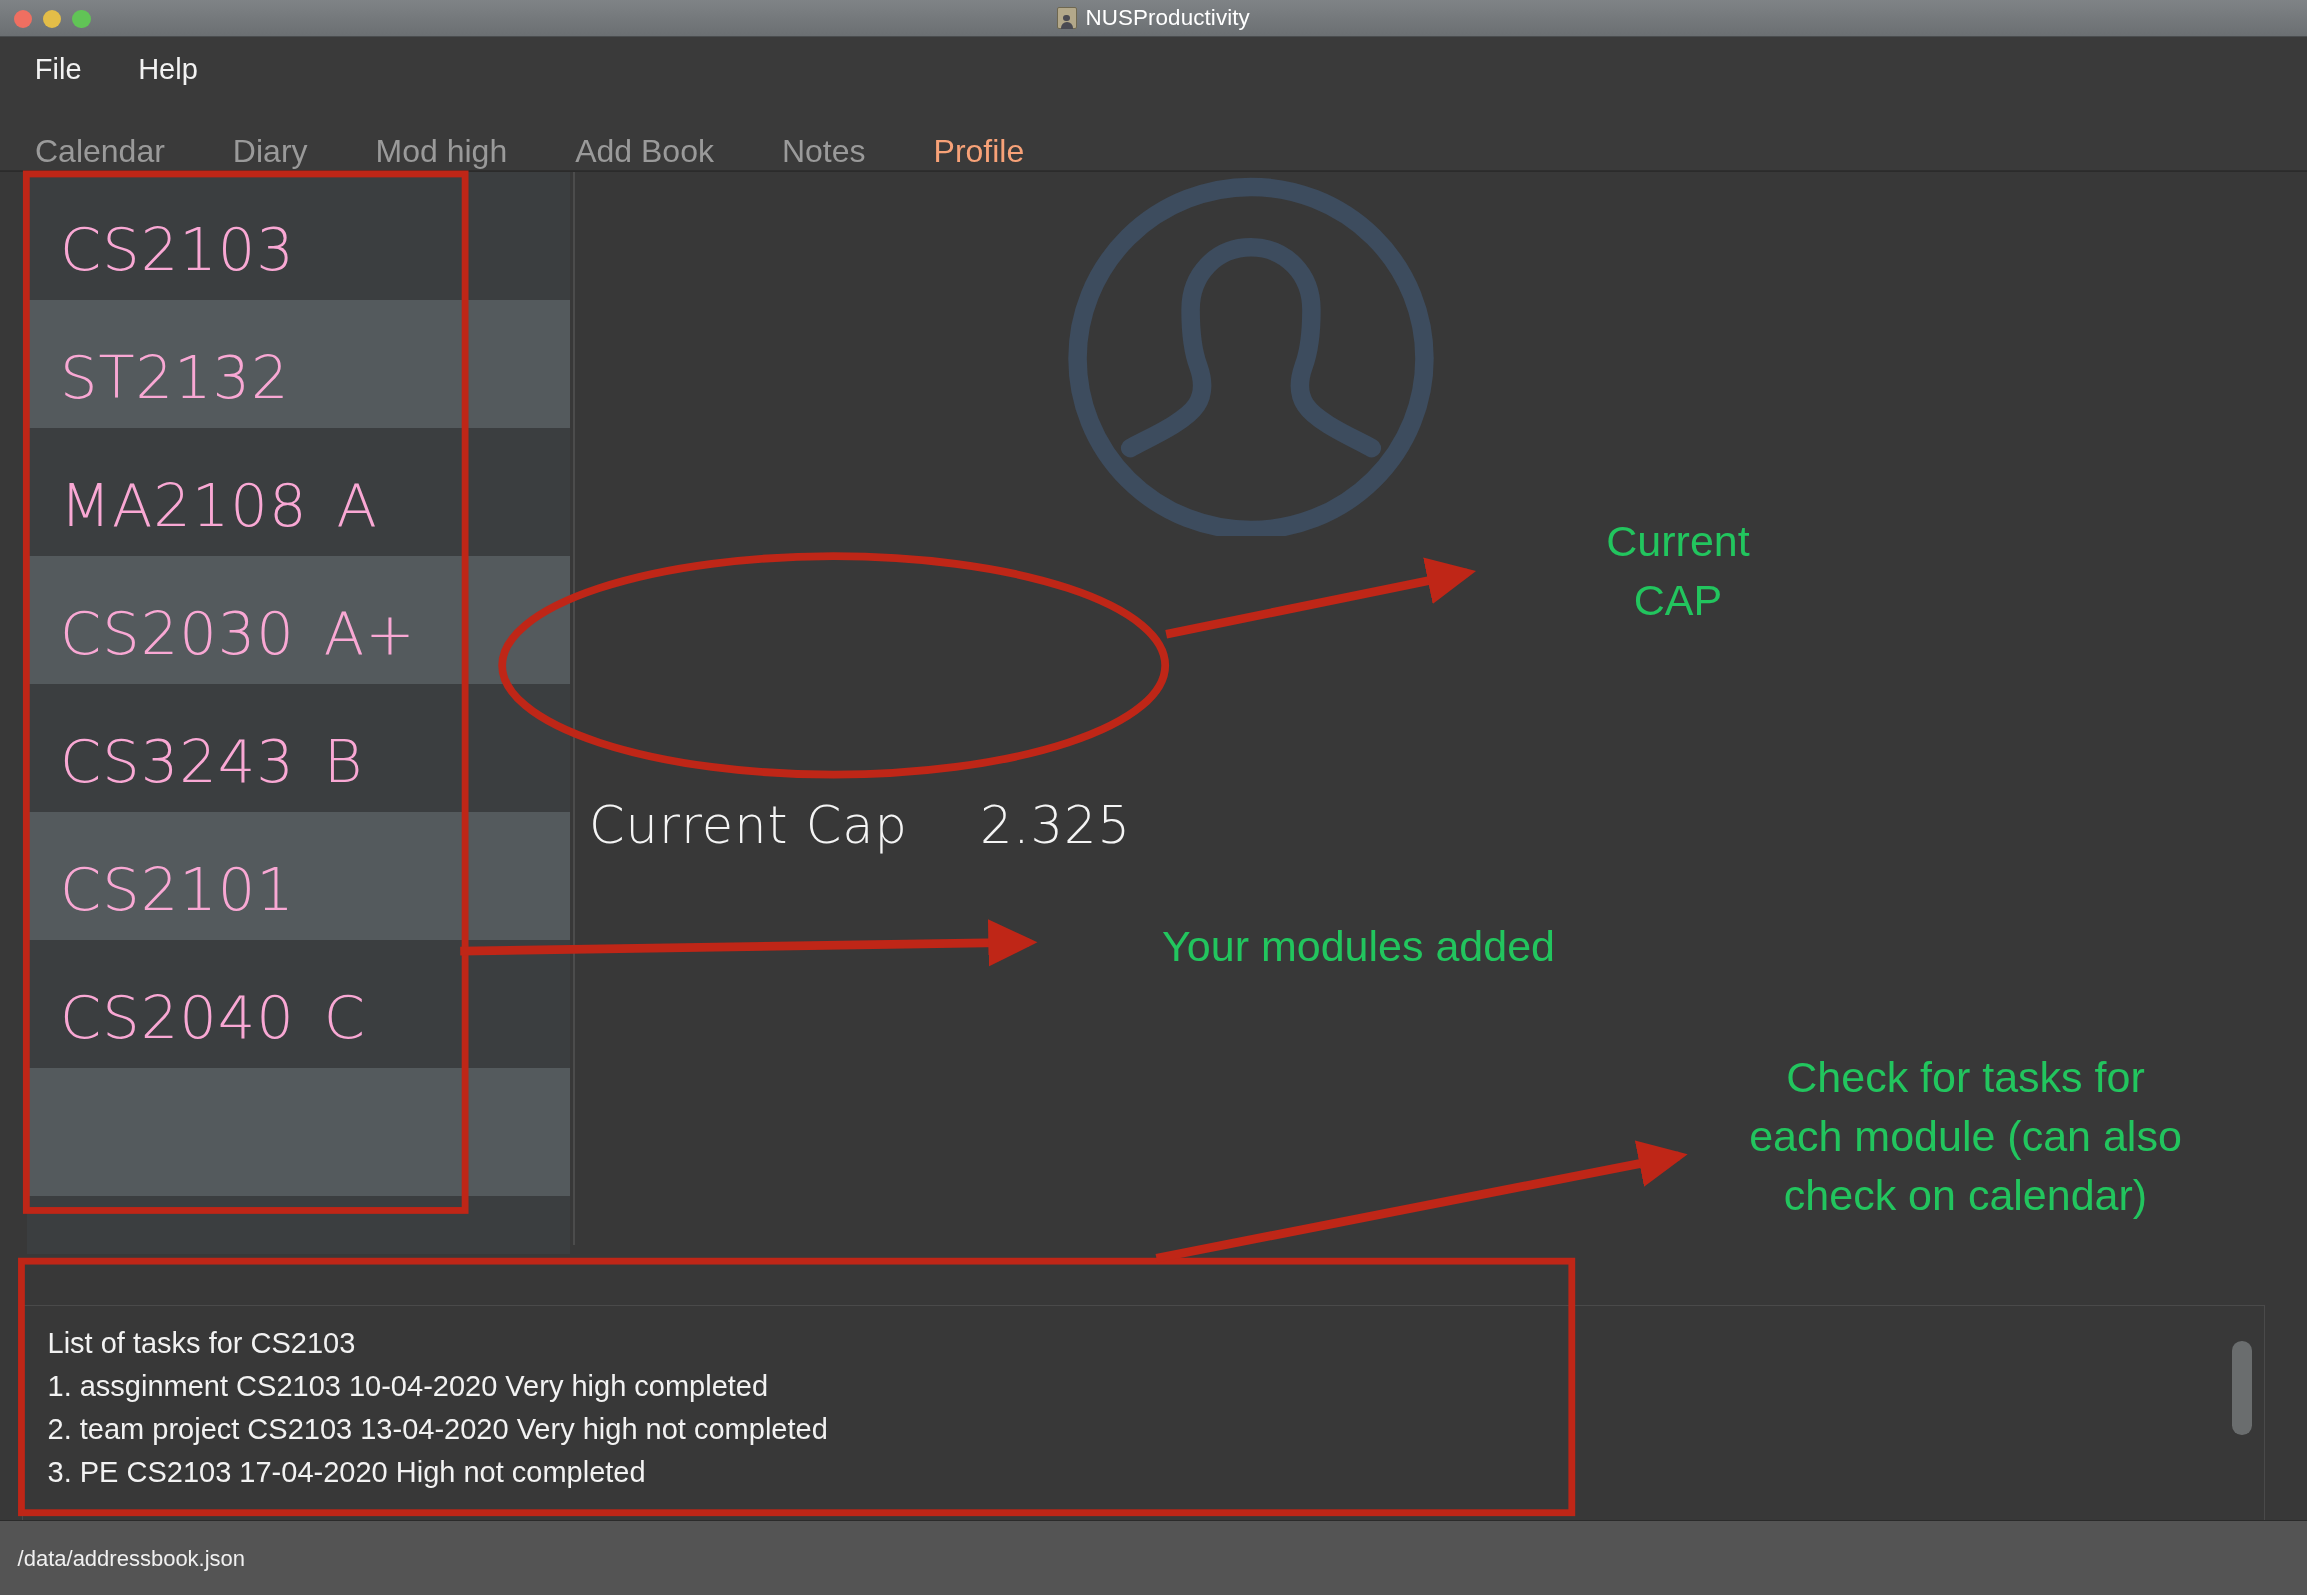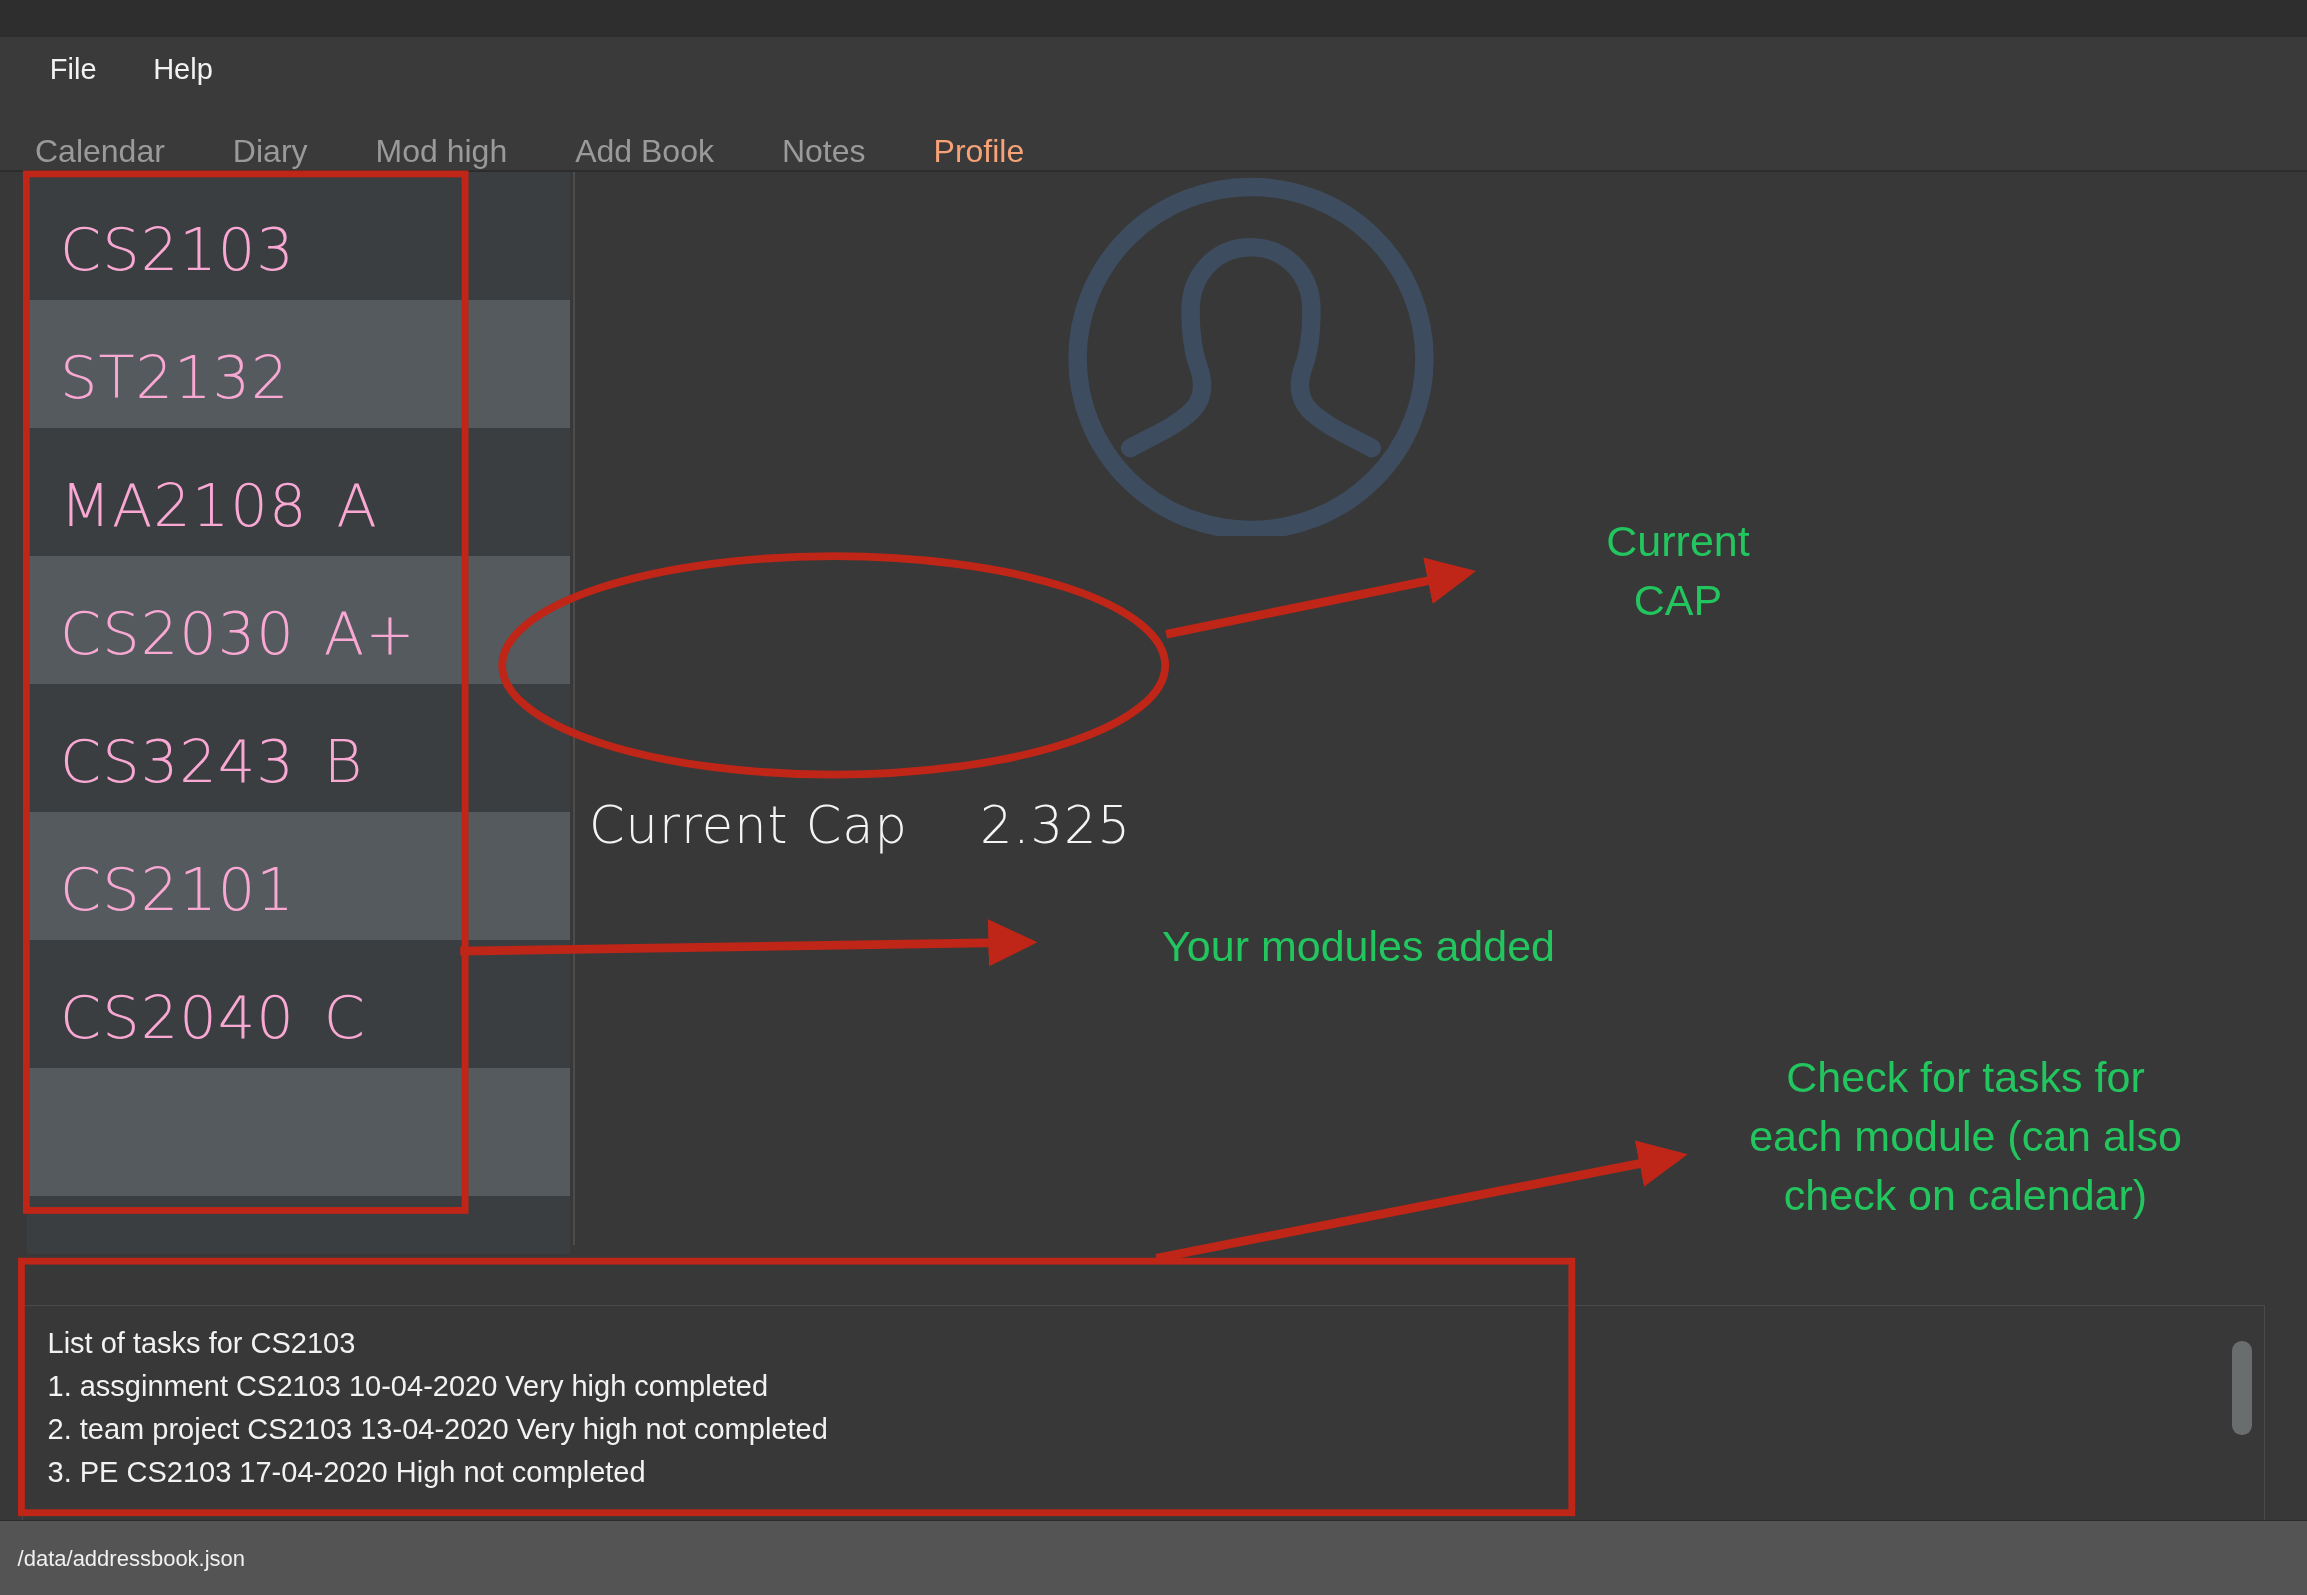--- a/index.html
+++ b/index.html
@@ -36,21 +36,21 @@
   }
   .title-ico i::after {
     content: ""; position: absolute; left: -2.9px; top: 7.8px;
     width: 12.7px; height: 6.8px; border-radius: 5.9px 5.9px 0 0; background: #4a4a52;
   }
   .title-text { color: #ffffff; font-size: 22.4px; letter-spacing: 0.1px; }
 
   
   .menubar {
     position: absolute; left: 0; top: 37px; width: 2307px; height: 65px;
-    background: #3a3a3a; display: flex; align-items: center; padding-left: 42px; gap: 41px;
+    background: #3a3a3a; display: flex; align-items: center; padding-left: 27px; gap: 41px;
   }
   .menu-item { color: #f2f2f2; font-size: 29px; padding: 2px 7.8px; cursor: default; }
 
   
   .tabbar {
     position: absolute; left: 0; top: 102px; width: 2307px; height: 68px;
     background: #3a3a3a; display: flex; align-items: flex-end; padding-left: 35px;
   }
   .tab { font-size: 32px; color: #9a9a9a; margin-right: 68px; cursor: default; white-space: nowrap; }
   .tab.active { color: #f8a278; }
@@ -124,20 +124,33 @@
   #anno-check-tasks   { left: 1707px; top: 1048px; width: 517px; }
   #cap-ellipse-label  { position: absolute; left: 589px; top: 624px; color: #f4f4f4;
                         font-family: "DejaVu Sans", sans-serif; font-size: 51px;
                         font-weight: 300; letter-spacing: 1px; display: flex; gap: 72px; }
 </style>
 </head>
 <body>
 
 <div id="app">
 
+  <div class="titlebar">
+    <div class="traffic">
+      <span class="dot red"></span>
+      <span class="dot yellow"></span>
+      <span class="dot green"></span>
+    </div>
+    <div class="title-wrap">
+      <span class="title-ico">
+          <i></i>
+        </span>
+      <span class="title-text">NUSProductivity</span>
+    </div>
+  </div>
 
   <div class="menubar">
     <span class="menu-item">File</span>
     <span class="menu-item">Help</span>
   </div>
 
   <div class="tabbar">
     <span class="tab">Calendar</span>
     <span class="tab">Diary</span>
     <span class="tab">Mod high</span>

